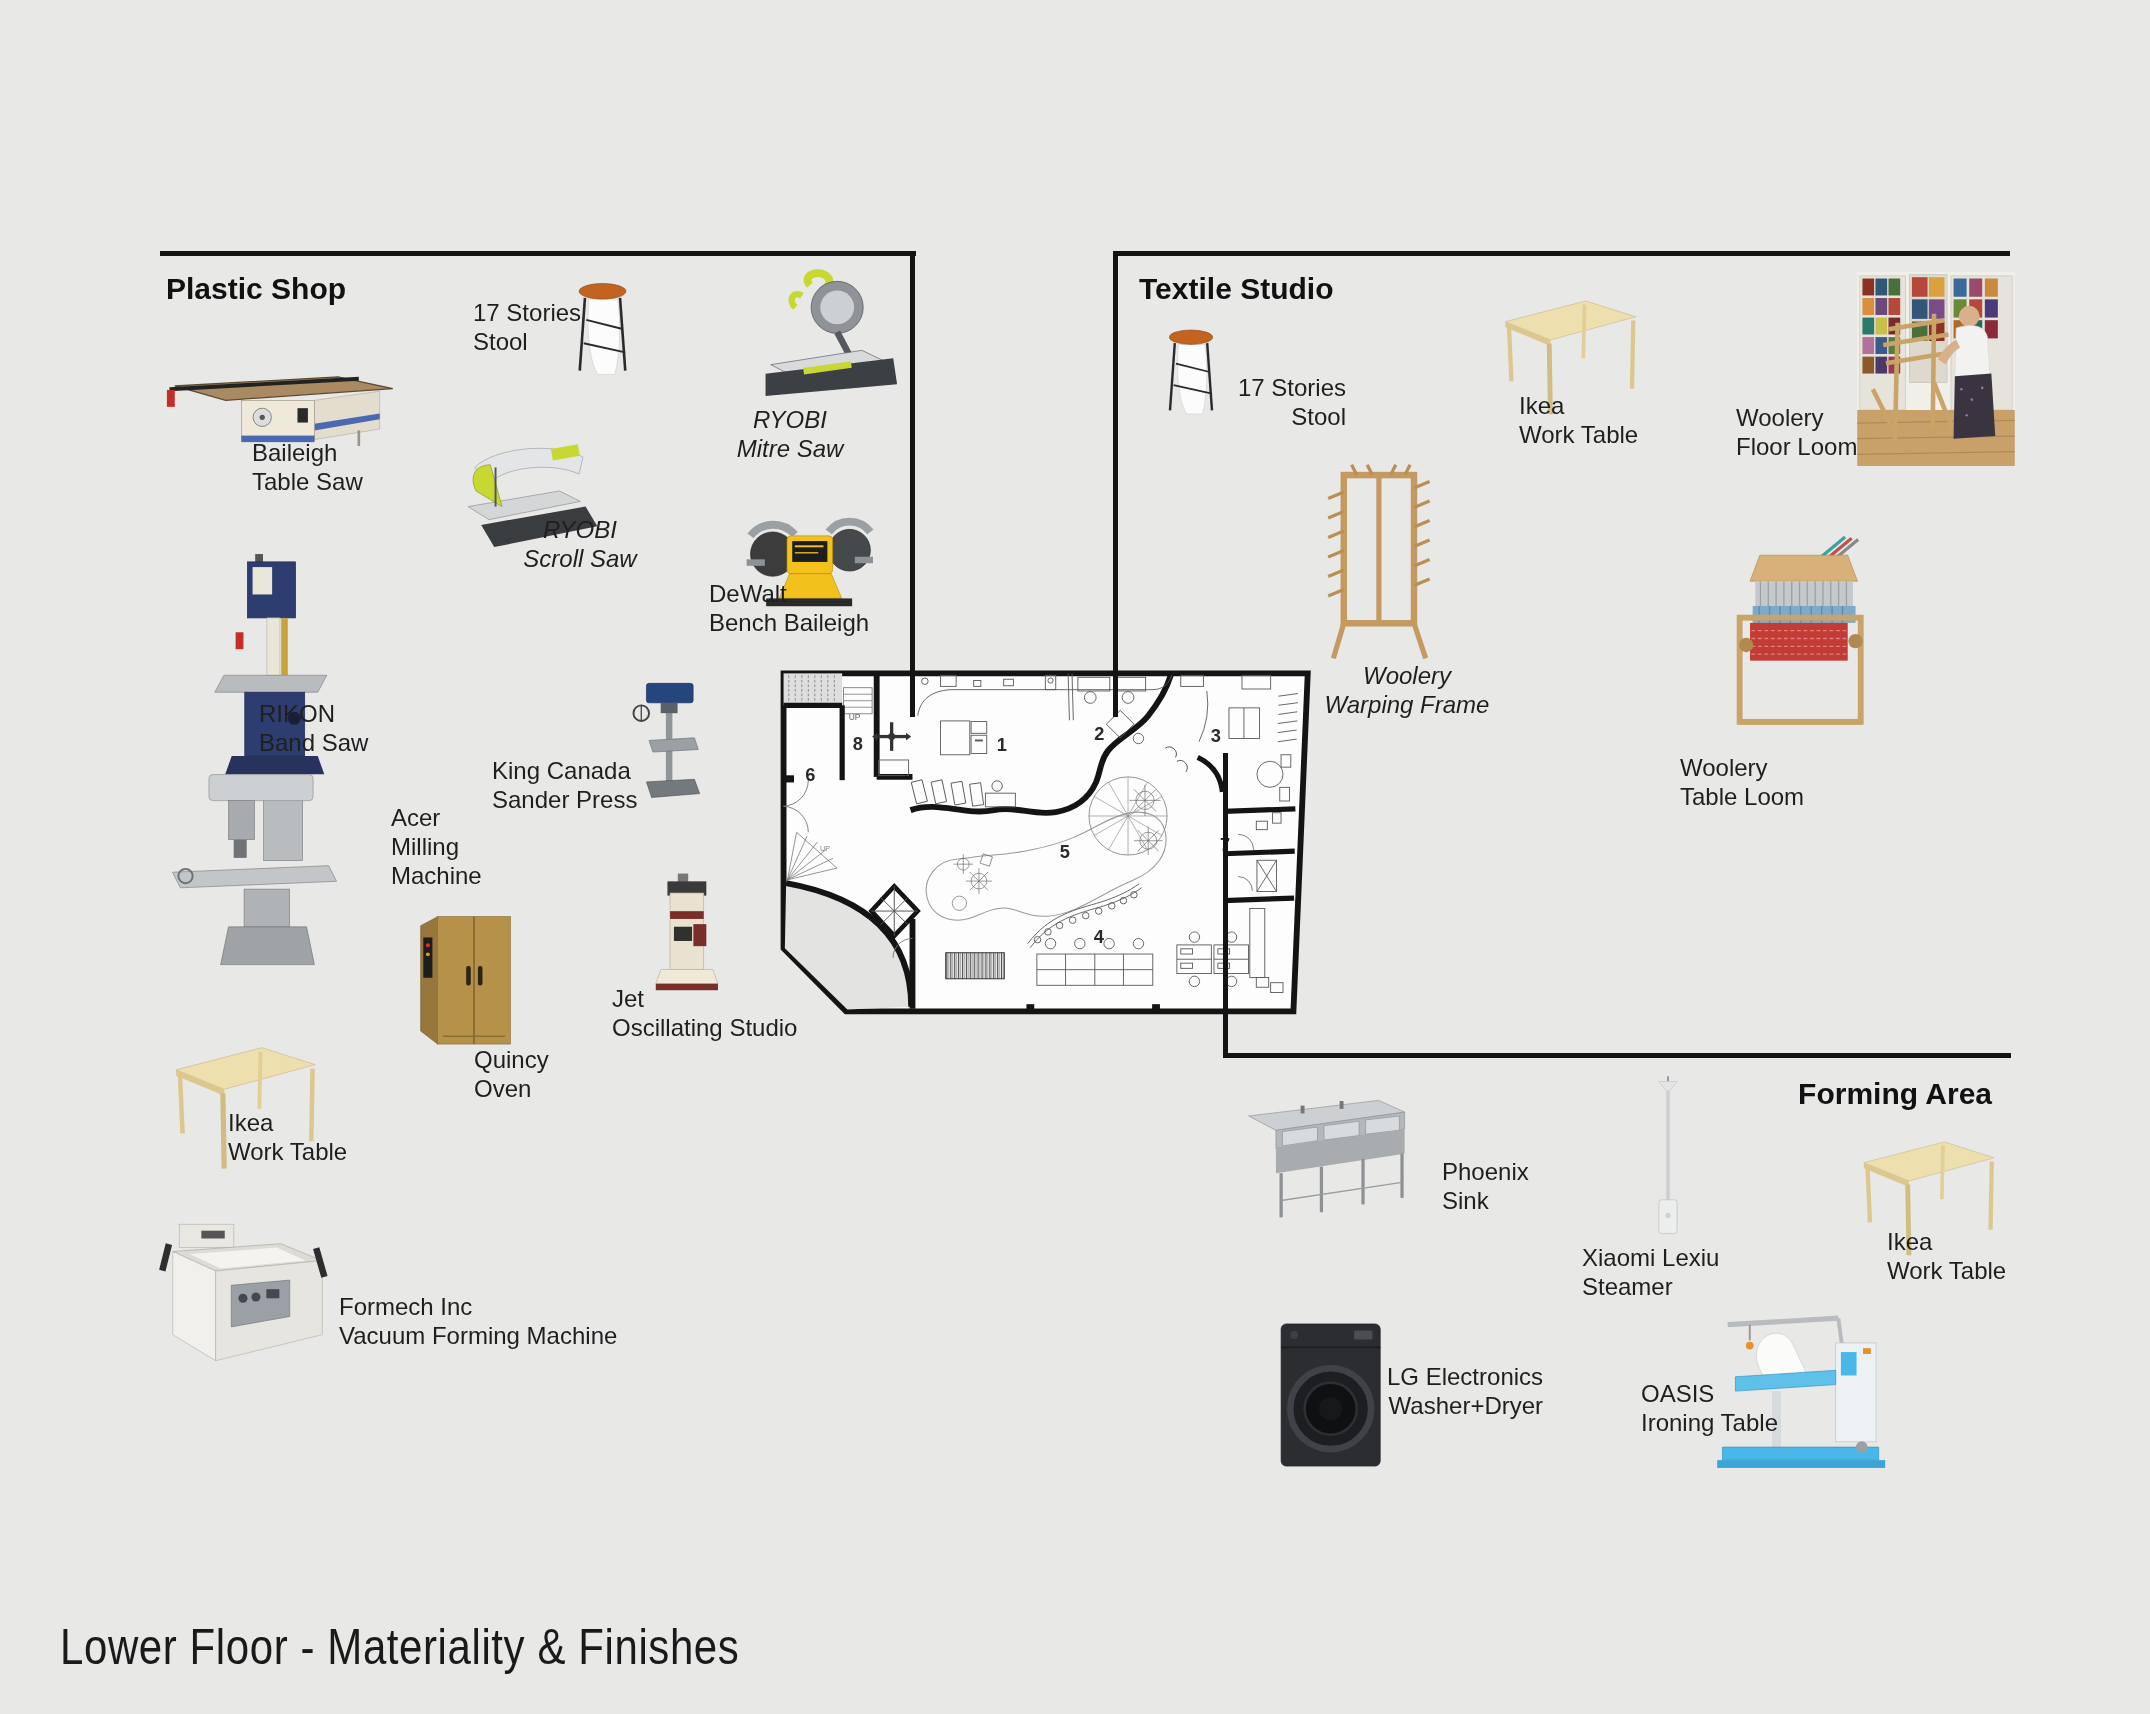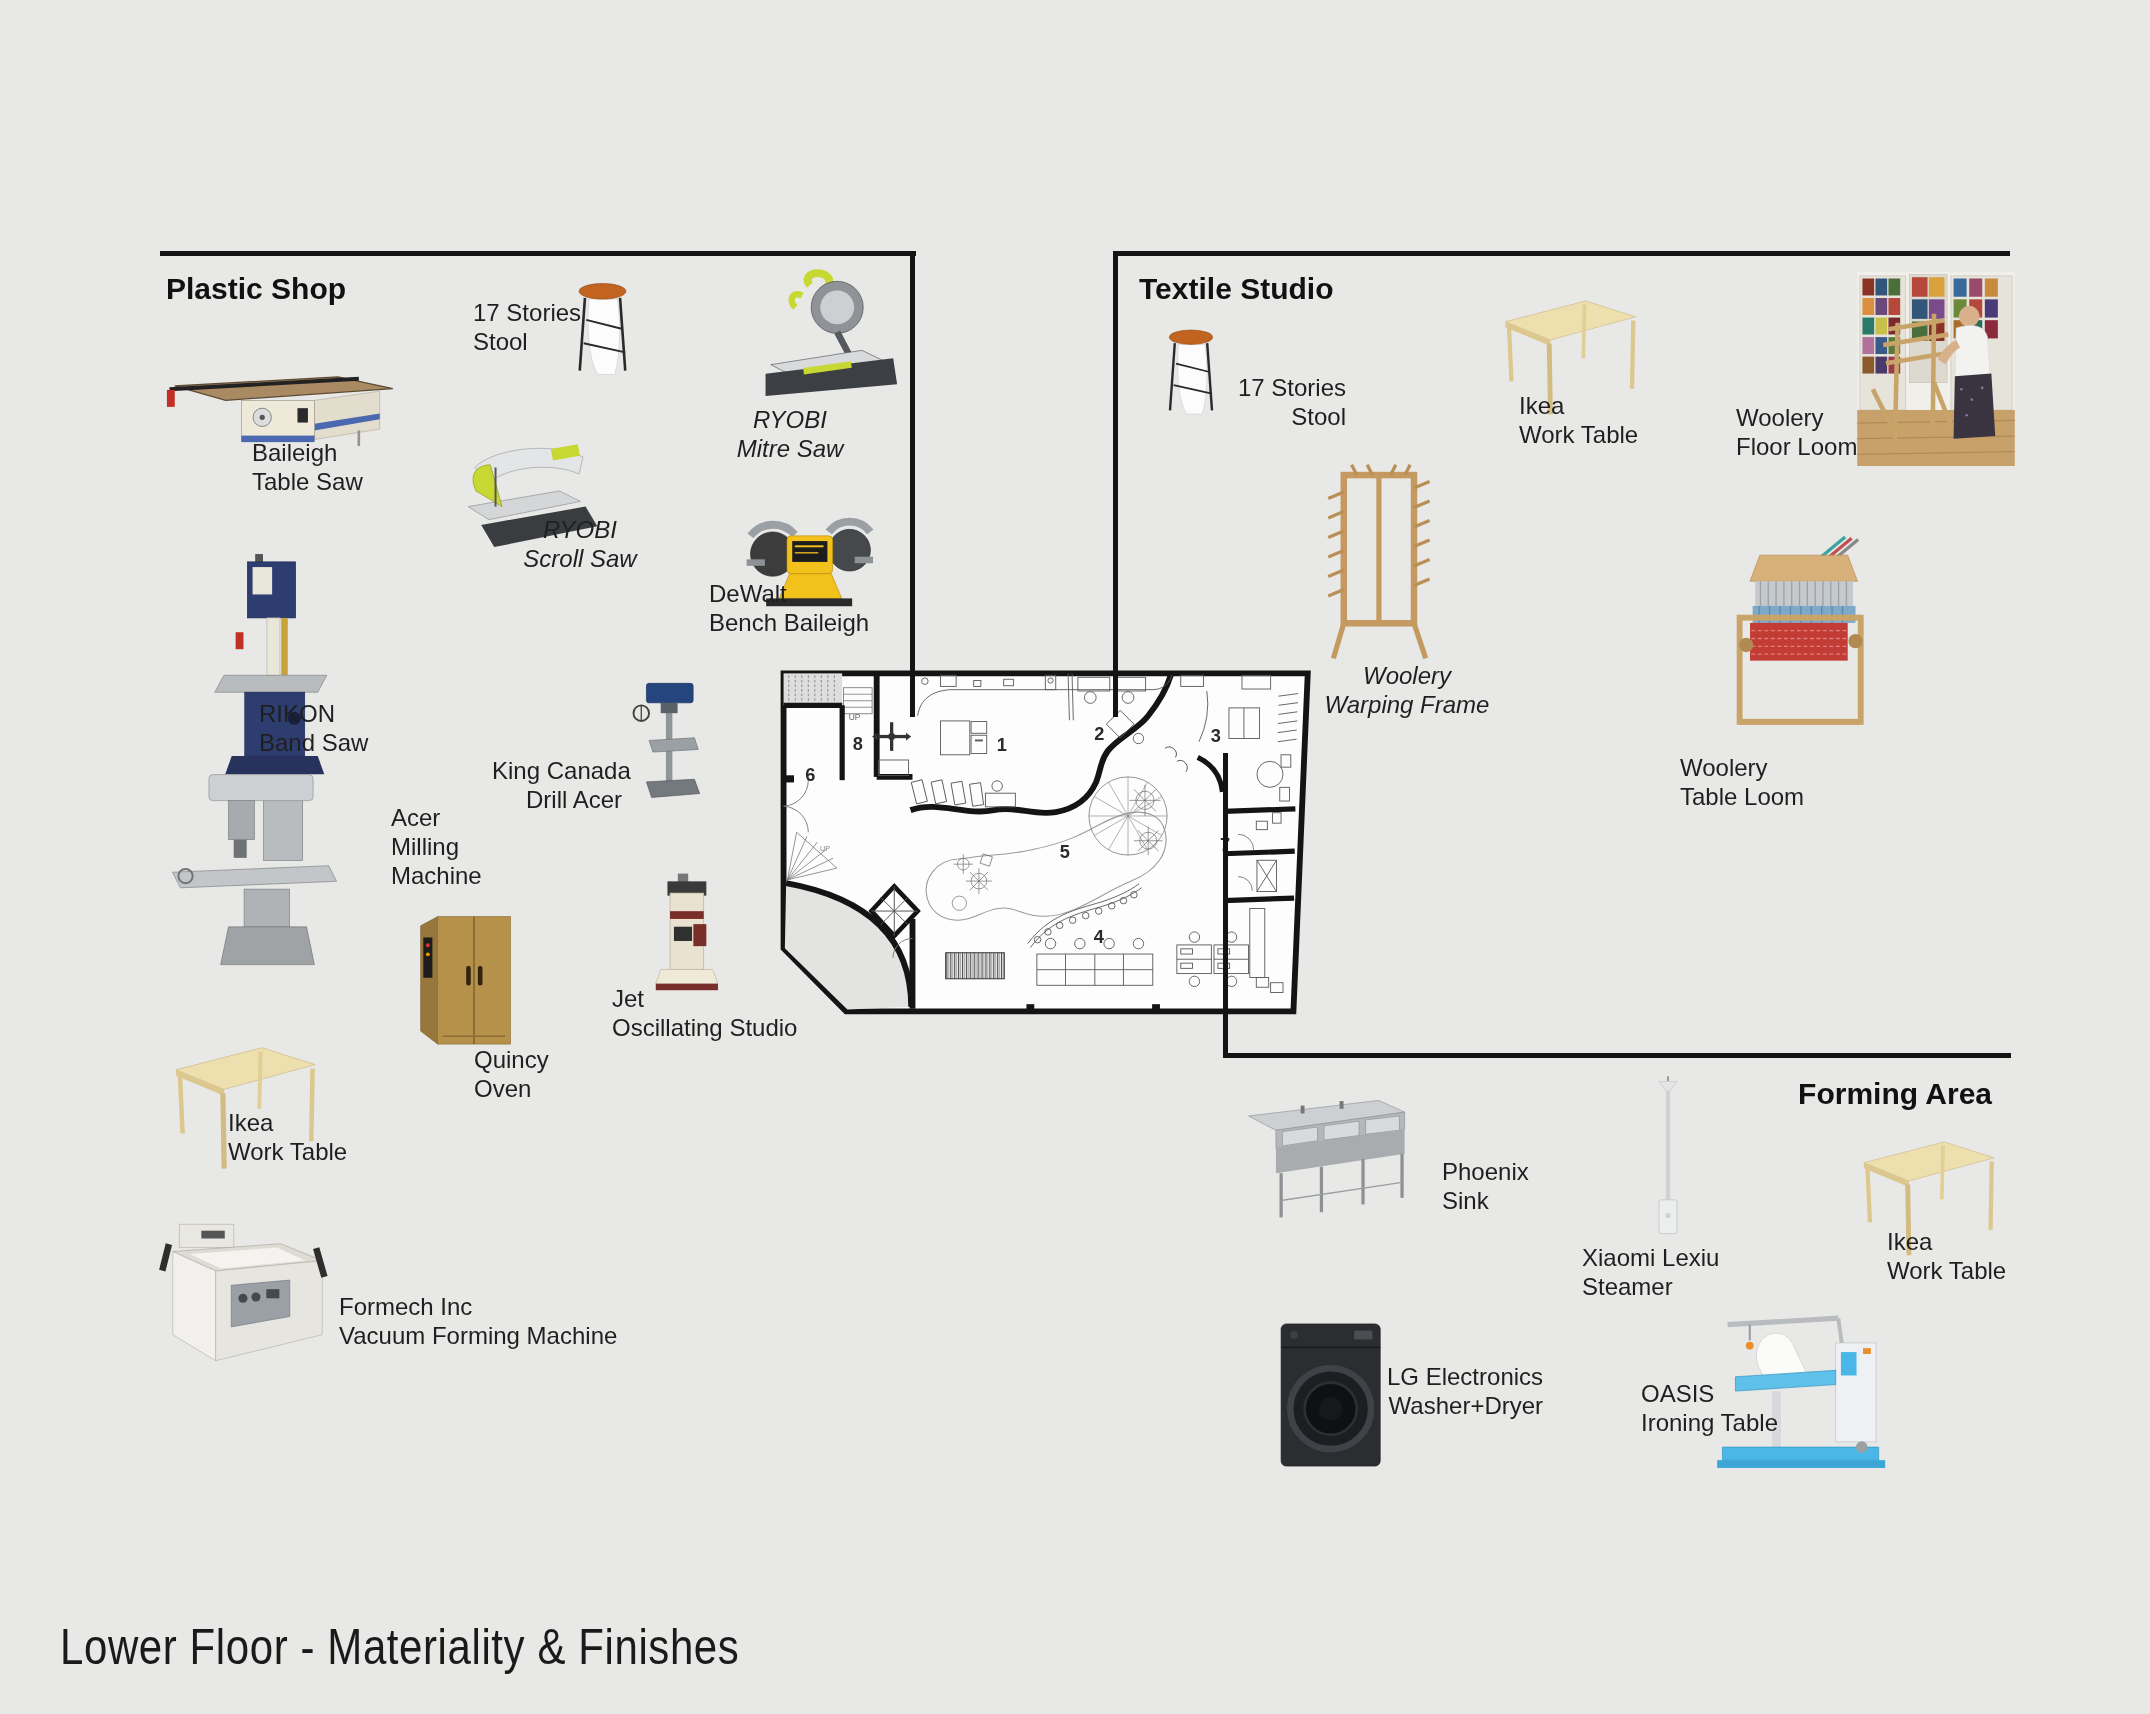--- a/index.html
+++ b/index.html
@@ -382,21 +382,21 @@
     <rect x="60" y="36" width="10" height="124" fill="#8f9598"></rect>
     <rect x="30" y="8" width="72" height="30" rx="4" fill="#25457f" stroke="#142c58"></rect>
     <rect x="52" y="38" width="26" height="16" fill="#586068"></rect>
     <circle cx="22" cy="54" r="12" fill="none" stroke="#444" stroke-width="3"></circle>
     <line x1="22" y1="42" x2="22" y2="66" stroke="#444" stroke-width="2"></line>
     <polygon points="34,96 104,92 110,110 40,114" fill="#9aa0a4" stroke="#6b7276"></polygon>
     <polygon points="30,160 104,156 112,178 38,184" fill="#74797d" stroke="#4c5155"></polygon>
   </svg>
   <div class="lbl right" style="left:492px;top:756px;width:130px;">
     <div>King Canada</div>
-    <div>Drill Acer</div>
+    <div>Sander Press</div>
   </div>
 
   <svg class="img" style="left:409px;top:906px;" width="117" height="150" viewBox="0 0 180 230">
     <polygon points="18,30 44,16 44,212 18,192" fill="#97773c" stroke="#755c2c"></polygon>
     <rect x="44" y="16" width="112" height="196" fill="#b5914a" stroke="#8a6d35"></rect>
     <line x1="100" y1="16" x2="100" y2="212" stroke="#8a6d35" stroke-width="3"></line>
     <rect x="88" y="92" width="7" height="30" rx="3" fill="#2f2410"></rect>
     <rect x="106" y="92" width="7" height="30" rx="3" fill="#2f2410"></rect>
     <rect x="22" y="48" width="14" height="62" fill="#1d1d1d"></rect>
     <circle cx="29" cy="60" r="3" fill="#d33"></circle>

